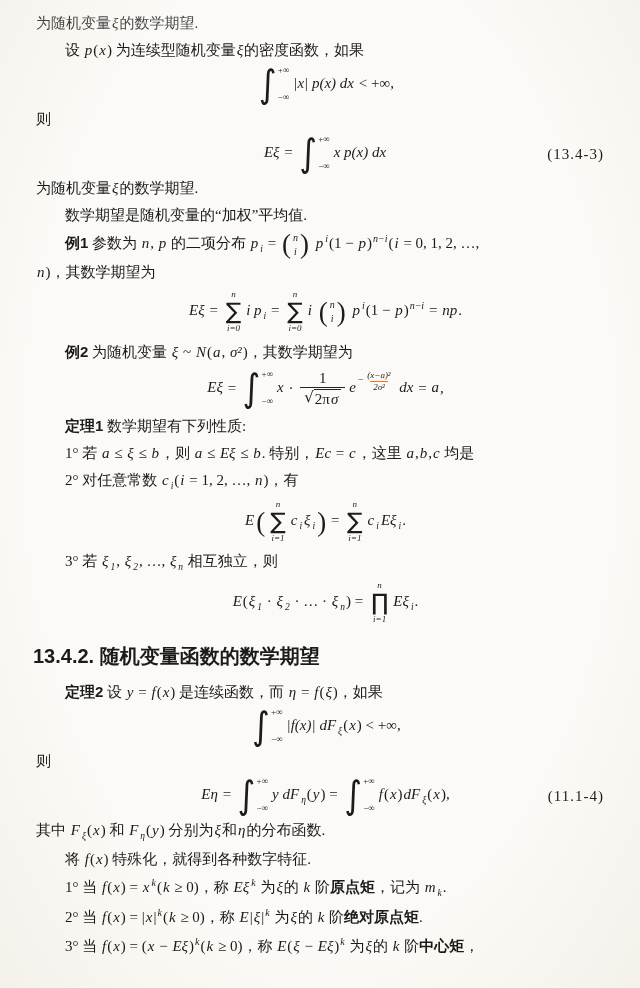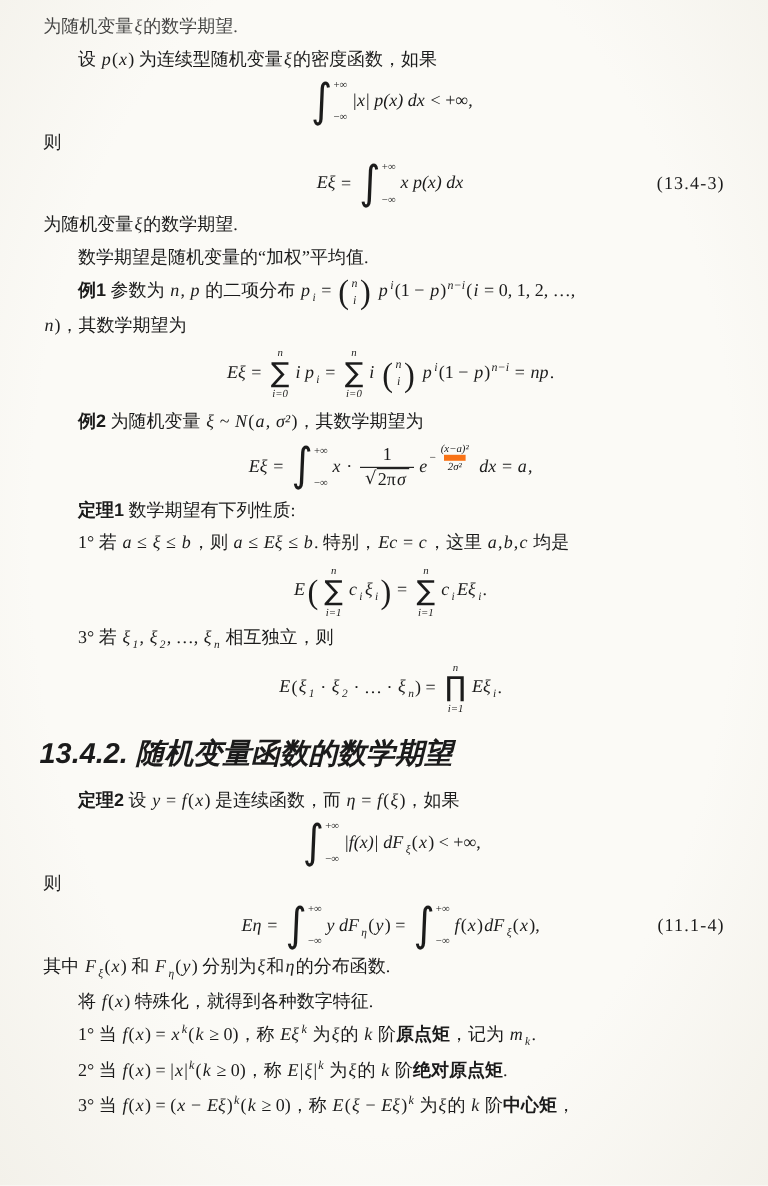--- a/index.html
+++ b/index.html
@@ -43,26 +43,26 @@
                  font-size:10px; font-style:italic; line-height:1.35; padding:0 2px; }
   .frac { display:inline-flex; flex-direction:column; align-items:center;
           vertical-align:middle; margin:0 3px; line-height:1.25; }
   .frac .num { padding:0 4px; }
   .frac .den { border-top:1.4px solid #222; padding:0 4px; }
   .sqrtw { display:inline-flex; align-items:flex-start; }
   .rad { font-family:"DejaVu Sans",sans-serif; font-size:15px; line-height:1.1; }
   .radbody { border-top:1.2px solid #222; padding:0 2px 0 1px; }
   .sups { display:inline-block; vertical-align:9px; font-size:9.5px; margin-left:1px; }
   .sups .frac { font-size:9px; line-height:1.2; margin:0 1px; vertical-align:middle; }
-  .sups .frac .den { border-top:5px solid #f97316; padding:0 2px; }
+  .sups .frac .den { border-top:1px solid #f97316; padding:0 2px; }
   .sups .frac .num { padding:0 2px; }
   .bigpar { font-size:27px; line-height:.9; display:inline-block; vertical-align:middle;
             transform:scaleY(1.05); margin:0 1px; }
   .h { font-weight:bold; font-family:"Liberation Sans","DejaVu Sans",sans-serif;
-       font-size:24px; line-height:1.2; margin:16px 0 10px -3px; white-space:nowrap;font-style:italic; }
+       font-size:20px; line-height:1.2; margin:16px 0 10px -3px; white-space:nowrap; }
 </style>
 </head>
 <body style="background: radial-gradient(at 50% 45%, rgb(251, 250, 246) 65%, rgb(243, 241, 234) 100%); color: rgb(27, 27, 27);">
 
 <div id="doc">
     <div class="p faded"><span class="rm">为随机变量</span><span class="it">ξ</span><span class="rm">的数学期望.</span></div>
     <div class="p ind"><span class="rm">设 </span><span class="it">p</span><span class="rm">(</span><span class="it">x</span><span class="rm">) 为连续型随机变量</span><span class="it">ξ</span><span class="rm">的密度函数，如果</span></div>
     <div class="f">
       <span class="fbody"><span class="intwrap">
           <span class="int-sign">∫</span>
@@ -126,20 +126,21 @@
               <span class="rad">√</span>
               <span class="radbody"><span class="rm">2π</span><span class="it">σ</span></span>
             </span></span>
         </span><span class="it">e</span><span class="sups"><span class="rm">−</span><span class="frac">
             <span class="num"><span class="it">(x−a)²</span></span>
             <span class="den"><span class="it">2σ²</span></span>
           </span></span><span class="rm">  </span><span class="it">dx</span><span class="rm"> = </span><span class="it">a</span><span class="rm">,</span></span>
     </div>
     <div class="p ind"><span class="bd">定理1</span><span class="rm">  数学期望有下列性质:</span></div>
     <div class="p ind"><span class="rm">1° 若 </span><span class="it">a</span><span class="rm"> ≤ </span><span class="it">ξ</span><span class="rm"> ≤ </span><span class="it">b</span><span class="rm">，则 </span><span class="it">a</span><span class="rm"> ≤ </span><span class="it">Eξ</span><span class="rm"> ≤ </span><span class="it">b</span><span class="rm">.  特别，</span><span class="it">Ec</span><span class="rm"> = </span><span class="it">c</span><span class="rm">，这里 </span><span class="it">a</span><span class="rm">,</span><span class="it">b</span><span class="rm">,</span><span class="it">c</span><span class="rm"> 均是</span></div>
+    <div class="p ind"><span class="rm">2° 对任意常数 </span><span class="it">c</span><span class="ss sub">i</span><span class="rm">(</span><span class="it">i</span><span class="rm"> = 1, 2, …, </span><span class="it">n</span><span class="rm">)，有</span></div>
     <div class="f">
       <span class="fbody"><span class="it">E</span><span class="bigpar">(</span><span class="bigop">
           <span class="lim top">n</span>
           <span class="glyph">∑</span>
           <span class="lim bot">i=1</span>
         </span><span class="it">c</span><span class="ss sub">i</span><span class="it">ξ</span><span class="ss sub">i</span><span class="bigpar">)</span><span class="rm"> = </span><span class="bigop">
           <span class="lim top">n</span>
           <span class="glyph">∑</span>
           <span class="lim bot">i=1</span>
         </span><span class="it">c</span><span class="ss sub">i</span><span class="it">Eξ</span><span class="ss sub">i</span><span class="rm">.</span></span>

